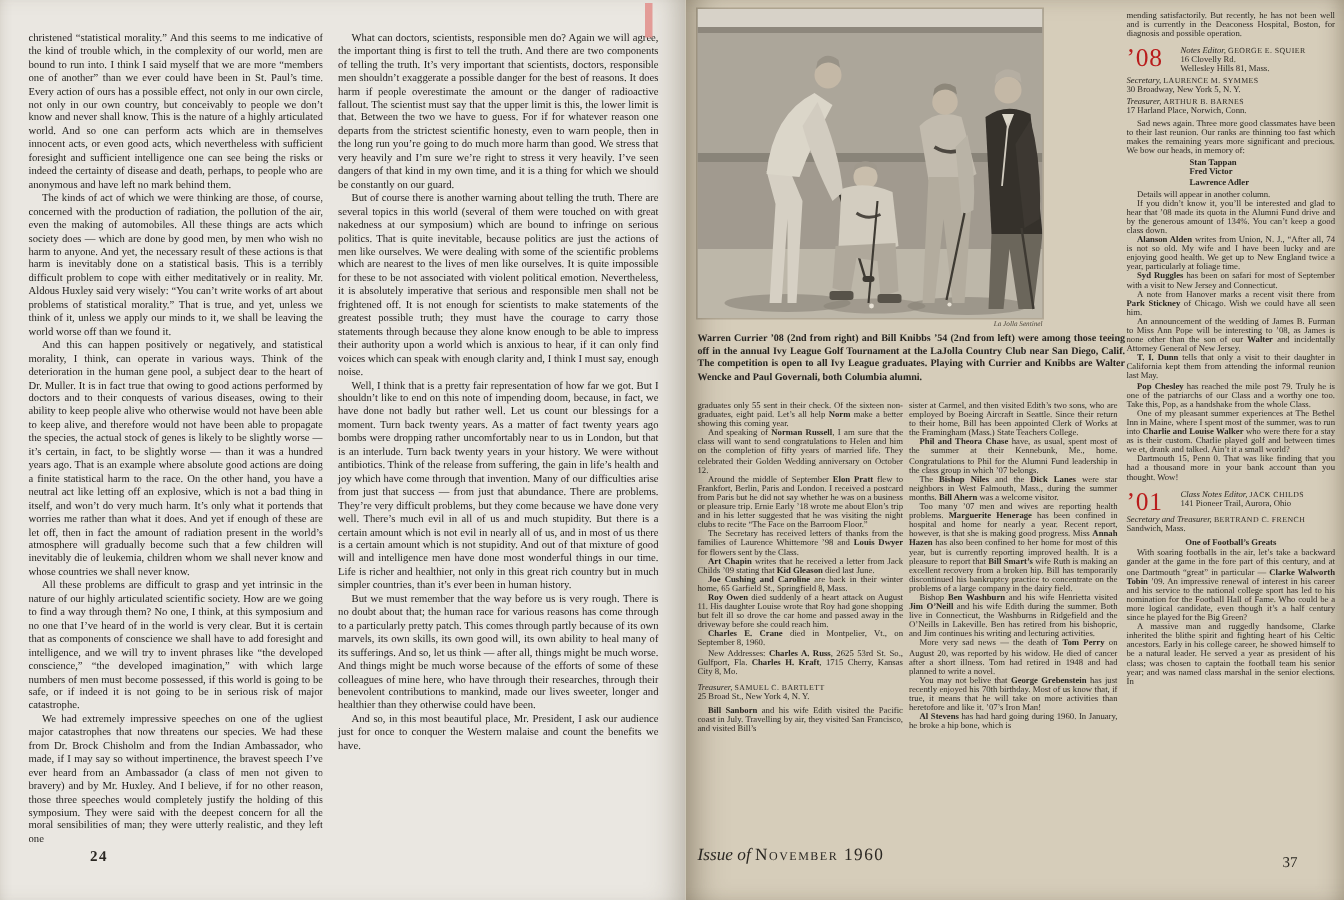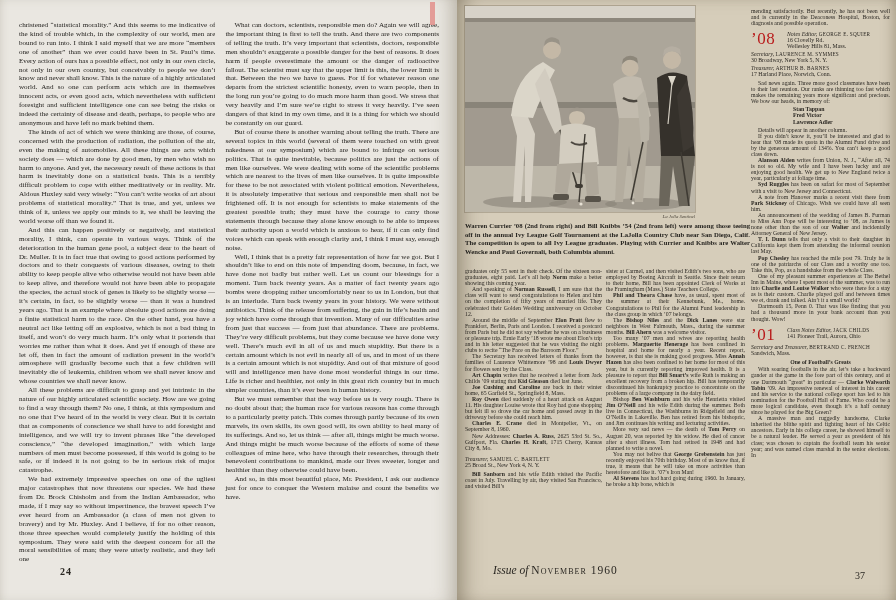--- a/index.html
+++ b/index.html
@@ -43,21 +43,21 @@
   .rp-col .para.noindent{text-indent:0;}
   .sec{margin:5px 0 3px 0;}
   .sec-top{display:flex;align-items:flex-start;}
   .sec-year{font-size:17px;line-height:16px;letter-spacing:.5px;color:#b91c1c;width:36px;flex:0 0 36px;}
   .officer{display:block;}
   .officer i{font-style:italic;}
   .officer .oname{font-size:5.2px;letter-spacing:.3px;}
   .officer-rest{margin-top:1.5px;}
   .mem{font-weight:bold;margin:2px 0 2px 42px;}
   .sub{font-weight:bold;text-align:center;margin:3px 0 1px 0;}
-  .rp-footer{position:absolute;left:8px;top:564px;font-size:11.5px;color:#2a2722;margin-left:28px;}
+  .rp-footer{position:absolute;left:8px;top:564px;font-size:11.5px;color:#2a2722;}
   .rp-footer i{font-style:italic;}
   .rp-footer .sc{font-variant:small-caps;letter-spacing:1px;}
 </style>
 </head>
 <body>
 
 <div class="page left-page">
   <div class="lp-cols">
     <div class="lp-col c1">
         <p class="para noindent">christened “statistical morality.” And this seems to me indicative of the kind of trouble which, in the complexity of our world, men are bound to run into. I think I said myself that we are more “members one of another” than we ever could have been in St. Paul’s time. Every action of ours has a possible effect, not only in our own circle, not only in our own country, but conceivably to people we don’t know and never shall know. This is the nature of a highly articulated world. And so one can perform acts which are in themselves innocent acts, or even good acts, which nevertheless with sufficient foresight and sufficient intelligence one can see being the risks or indeed the certainty of disease and death, perhaps, to people who are anonymous and have left no mark behind them.</p>

